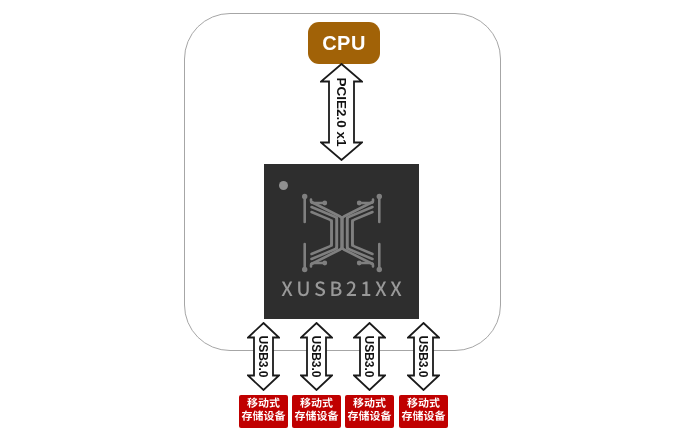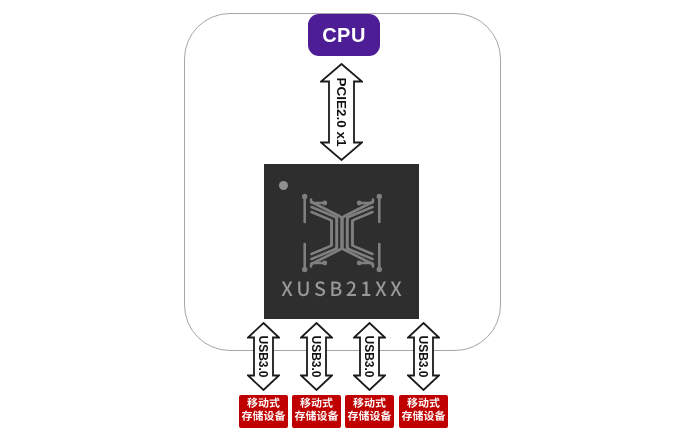--- a/index.html
+++ b/index.html
@@ -3,22 +3,22 @@
 <meta charset="utf-8">
 <style>
   * { margin:0; padding:0; box-sizing:border-box; }
   html,body { width:698px; height:440px; background:#ffffff; overflow:hidden;
     font-family:"Liberation Sans", sans-serif; }
   .canvas { position:relative; width:698px; height:440px; background:#ffffff; }
 
   .boundary { position:absolute; left:184px; top:13px; width:317px; height:338px;
     border:1.5px solid #a6a6a6; border-radius:46px; }
 
-  .cpu-box { position:absolute; left:308px; top:14px; width:72px; height:42px;
-    background:#4c1d95; border-radius:11px; display:flex; align-items:center; justify-content:center; }
+  .cpu-box { position:absolute; left:308px; top:22px; width:72px; height:42px;
+    background:#a16207; border-radius:11px; display:flex; align-items:center; justify-content:center; }
   .cpu-box span { color:#ffffff; font-weight:bold; font-size:20px; letter-spacing:0.5px; }
 
   .pcie-arrow { position:absolute; left:320px; top:63px; width:43px; height:98px; }
   .arrow-shape { fill:#ffffff; stroke:#1a1a1a; stroke-width:1.8; }
   .vlabel { position:absolute; left:0; top:0; width:100%; height:100%;
     display:flex; align-items:center; justify-content:center;
     transform:rotate(90deg); white-space:nowrap; color:#111111; font-weight:bold; }
   .pcie-label { font-size:13.5px; }
 
   .chip { position:absolute; left:264px; top:164px; width:155px; height:155px; background:#2e2e2e; }

